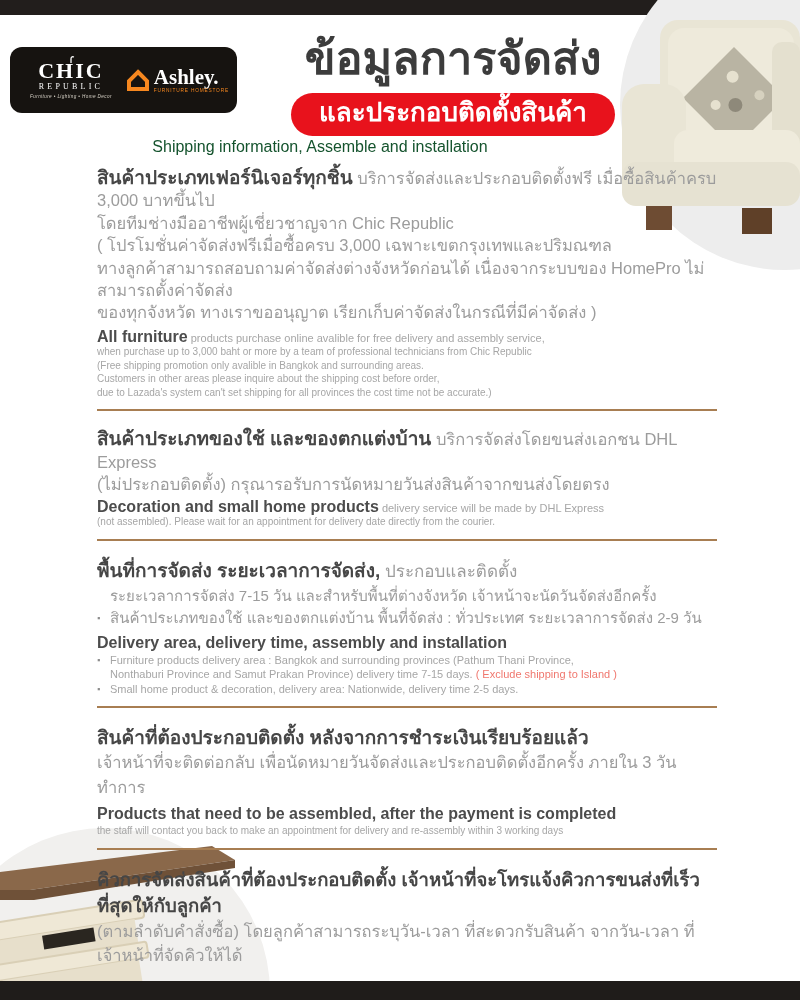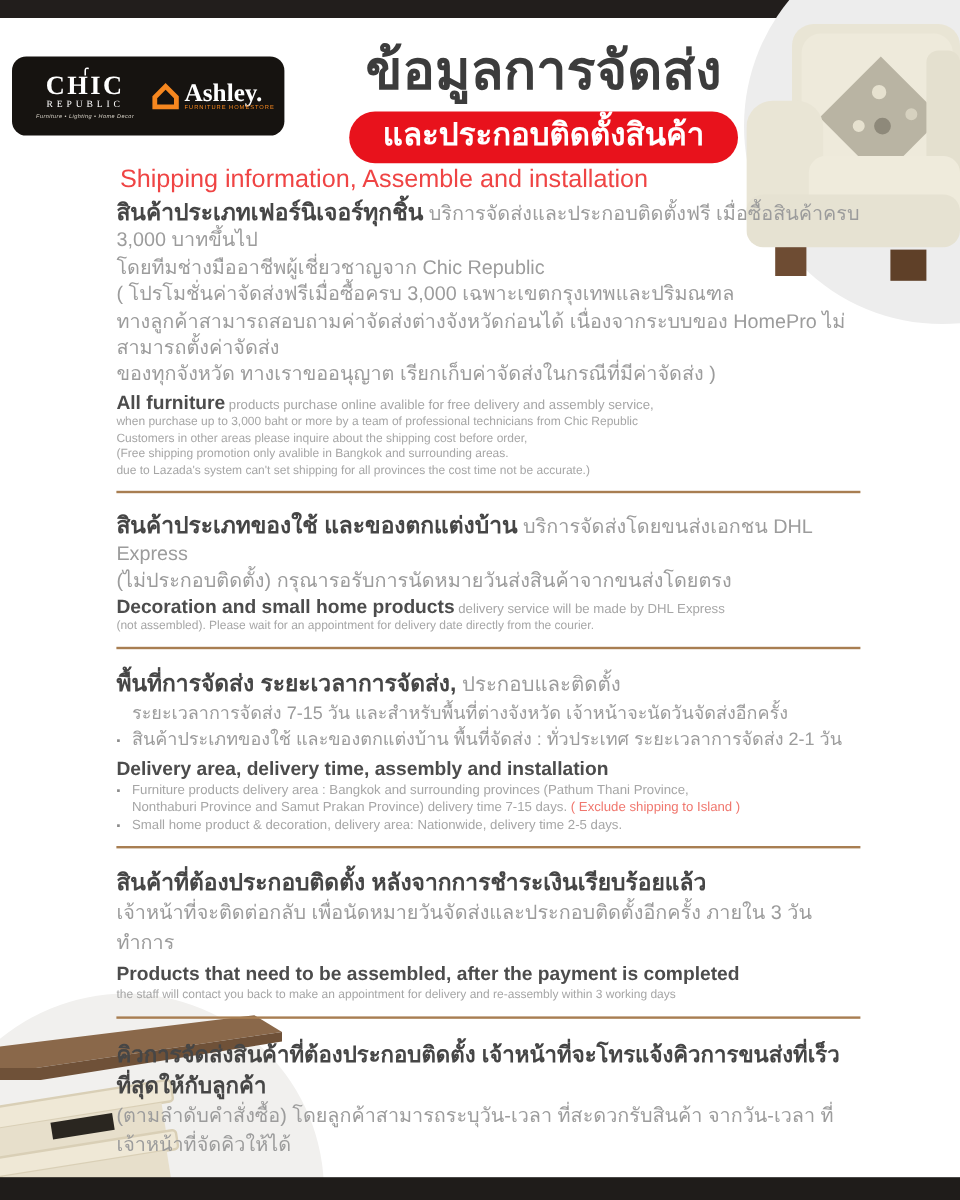--- a/index.html
+++ b/index.html
@@ -29,21 +29,21 @@
   .chic-tagline{font-size:4.6px;letter-spacing:.4px;color:#d8d3c8;margin-top:3px;font-style:italic;}
   .ashley{display:flex;align-items:center;gap:4px;}
   .ashley-text{display:flex;flex-direction:column;align-items:flex-start;}
   .ashley-name{font-family:"Liberation Serif","DejaVu Serif",serif;font-weight:bold;font-size:21px;color:#fff;line-height:19px;}
   .ashley-sub{font-size:4.8px;letter-spacing:.8px;color:#f6871f;margin-top:1px;}
 
   
   .title-wrap{position:absolute;top:28px;left:106px;width:694px;text-align:center;z-index:3;font-family:Liberation Serif, serif;}
   .page-title{font-size:45px;font-weight:bold;color:#3c3c3c;line-height:62px;margin:0;}
   .badge{display:inline-block;margin-top:3px;background:#e8121c;color:#ffffff;font-size:26px;font-weight:bold;line-height:30px;padding:5px 28px 8px;border-radius:24px;text-align:right;}
-  .subtitle{position:absolute;top:138px;left:0;width:640px;text-align:center;font-size:21px;color:#ef4444;z-index:3;}
+  .subtitle{position:absolute;top:138px;left:0;width:640px;text-align:center;font-size:16px;color:#14532d;z-index:3;}
 
   
   .content{position:absolute;top:167px;left:97px;width:620px;z-index:4;}
   .th-lead{font-size:19px;font-weight:bold;color:#464646;}
   .th-text{font-size:16.5px;color:#9c9c9c;line-height:22.4px;}
   .th-line{font-size:16.5px;color:#9c9c9c;line-height:22.4px;}
   .en-lead{font-size:16px;font-weight:bold;color:#4c4c4c;}
   .en-text{font-size:11px;color:#a6a6a6;line-height:13.5px;}
   .en-line{font-size:10px;color:#a6a6a6;line-height:13.5px;}
   .en-head{font-size:16px;font-weight:bold;color:#4c4c4c;line-height:20px;}
@@ -130,39 +130,39 @@
 
     <div>
       <div class="th-text"><span class="th-lead">สินค้าประเภทเฟอร์นิเจอร์ทุกชิ้น</span><span> บริการจัดส่งและประกอบติดตั้งฟรี เมื่อซื้อสินค้าครบ 3,000 บาทขึ้นไป</span></div>
       <div class="th-line">โดยทีมช่างมืออาชีพผู้เชี่ยวชาญจาก Chic Republic</div>
       <div class="th-line">( โปรโมชั่นค่าจัดส่งฟรีเมื่อซื้อครบ 3,000 เฉพาะเขตกรุงเทพและปริมณฑล</div>
       <div class="th-line">ทางลูกค้าสามารถสอบถามค่าจัดส่งต่างจังหวัดก่อนได้ เนื่องจากระบบของ HomePro ไม่สามารถตั้งค่าจัดส่ง</div>
       <div class="th-line">ของทุกจังหวัด ทางเราขออนุญาต เรียกเก็บค่าจัดส่งในกรณีที่มีค่าจัดส่ง )</div>
       <div class="gap-sm"></div>
       <div class="en-text"><span class="en-lead">All furniture</span><span> products purchase online avalible for free delivery and assembly service,</span></div>
       <div class="en-line">when purchase up to 3,000 baht or more by a team of professional technicians from Chic Republic</div>
+      <div class="en-line">(Free shipping promotion only avalible in Bangkok and surrounding areas.</div>
       <div class="en-line">Customers in other areas please inquire about the shipping cost before order,</div>
-      <div class="en-line">(Free shipping promotion only avalible in Bangkok and surrounding areas.</div>
       <div class="en-line">due to Lazada's system can't set shipping for all provinces the cost time not be accurate.)</div>
     </div>
     <hr class="divider">
 
     <div>
       <div class="th-text"><span class="th-lead">สินค้าประเภทของใช้ และของตกแต่งบ้าน</span><span> บริการจัดส่งโดยขนส่งเอกชน DHL Express</span></div>
       <div class="th-line">(ไม่ประกอบติดตั้ง) กรุณารอรับการนัดหมายวันส่งสินค้าจากขนส่งโดยตรง</div>
       <div class="gap-xs"></div>
       <div class="en-text"><span class="en-lead">Decoration and small home products</span><span> delivery service will be made by DHL Express</span></div>
       <div class="en-line">(not assembled). Please wait for an appointment for delivery date directly from the courier.</div>
     </div>
     <hr class="divider">
 
     <div>
       <div class="th-text" style="line-height:26px"><span class="th-lead">พื้นที่การจัดส่ง ระยะเวลาการจัดส่ง,</span><span class="th-head-rest"> ประกอบและติดตั้ง</span></div>
       <div class="bullet-cont th-bullet">ระยะเวลาการจัดส่ง 7-15 วัน และสำหรับพื้นที่ต่างจังหวัด เจ้าหน้าจะนัดวันจัดส่งอีกครั้ง</div>
-      <div class="bullet th-bullet">สินค้าประเภทของใช้ และของตกแต่งบ้าน พื้นที่จัดส่ง : ทั่วประเทศ ระยะเวลาการจัดส่ง 2-1 วัน</div>
+      <div class="bullet th-bullet">สินค้าประเภทของใช้ และของตกแต่งบ้าน พื้นที่จัดส่ง : ทั่วประเทศ ระยะเวลาการจัดส่ง 2-9 วัน</div>
       <div class="gap-xs"></div>
       <div class="en-head">Delivery area, delivery time, assembly and installation</div>
       <div class="bullet en-bullet">Furniture products delivery area : Bangkok and surrounding provinces (Pathum Thani Province,</div>
       <div class="bullet-cont en-bullet"><span>Nonthaburi Province and Samut Prakan Province) delivery time 7-15 days.</span> <span class="red">( Exclude shipping to Island )</span></div>
       <div class="bullet en-bullet">Small home product &amp; decoration, delivery area: Nationwide, delivery time 2-5 days.</div>
     </div>
     <hr class="divider">
 
     <div>
       <div class="th-lead" style="line-height:25px">สินค้าที่ต้องประกอบติดตั้ง หลังจากการชำระเงินเรียบร้อยแล้ว</div>

